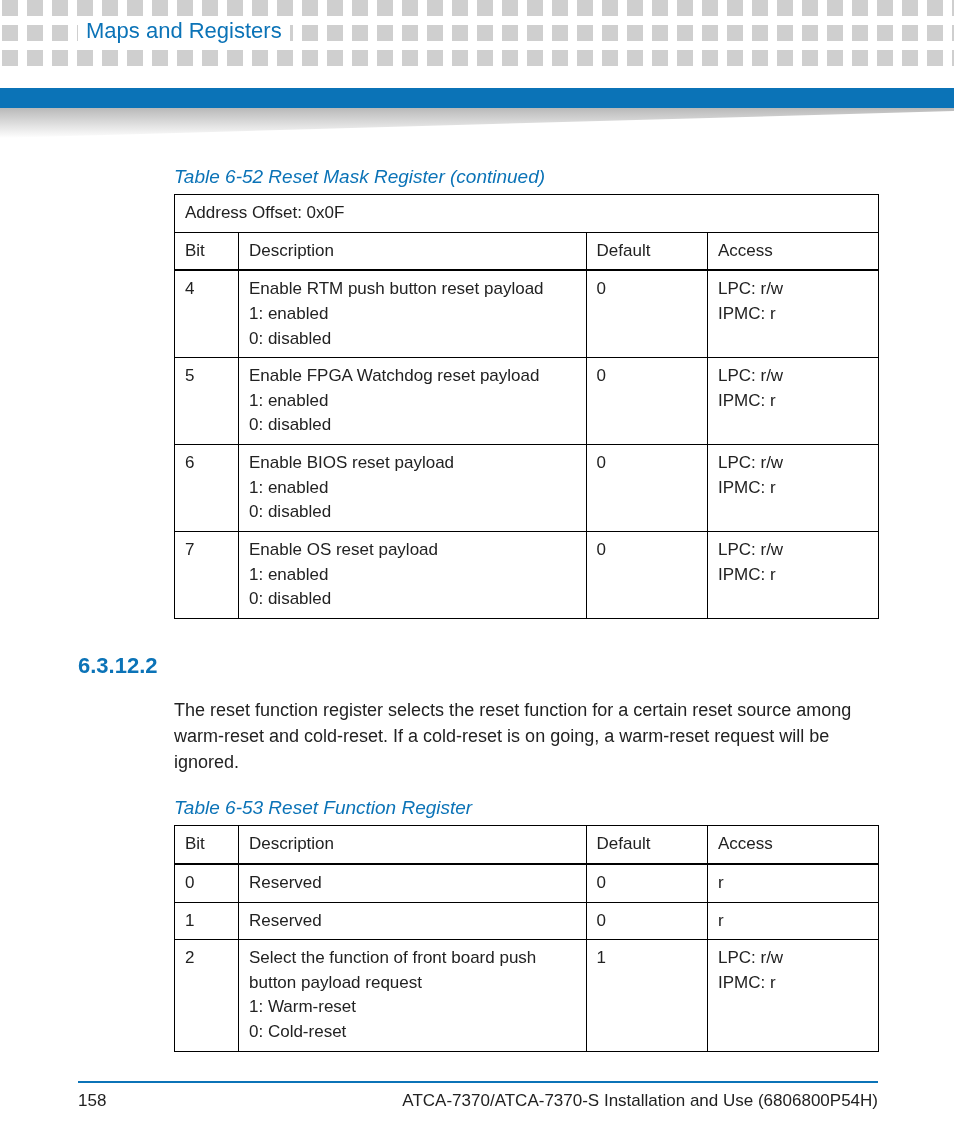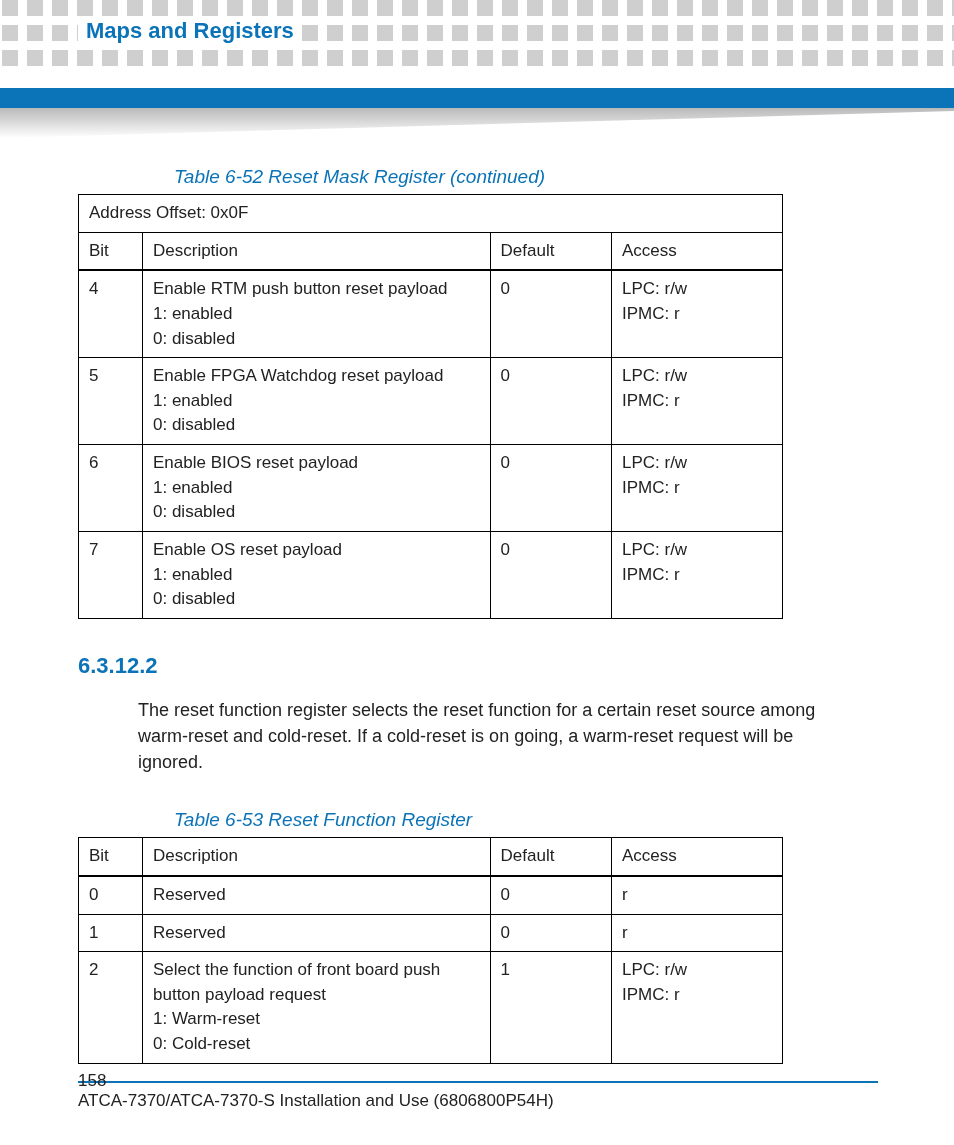--- a/index.html
+++ b/index.html
@@ -27,21 +27,21 @@
     margin-left: 2px;
     margin-bottom: 9px;
   }
   .sq { width: 16px; height: 16px; background:#cfcfcf; flex: 0 0 16px; }
   .header-title {
     position: absolute;
     top: 18px; left: 78px;
     background: #fff;
     padding: 0 8px;
     color: #0b73b7;
-    font-weight: 700;
+    font-weight: 400;
     font-size: 22px;
   }
   .blue-bar {
     position: absolute;
     top: 88px; left: 0; right: 0;
     height: 20px;
     background: #0b73b7;
   }
   .wedge {
     position: absolute;
@@ -57,20 +57,21 @@
   }
   .table-caption {
     color: #0b73b7;
     font-style: italic;
     font-size: 19px;
     margin: 8px 0 6px 96px;
   }
   table.reg {
     border-collapse: collapse;
     width: 705px;
+    margin-left: 96px;
     font-size: 17px;
   }
   table.reg td, table.reg th {
     border: 1px solid #000;
     padding: 6px 10px 6px 10px;
     vertical-align: top;
     text-align: left;
     font-weight: 400;
     line-height: 1.45;
   }
@@ -96,42 +97,41 @@
     color: #0b73b7;
     font-weight: 700;
     font-size: 22px;
   }
   .section-title {
     color: #0b73b7;
     font-weight: 700;
     font-size: 22px;
   }
   .body-para {
-    margin-left: 60px;
+    margin-left: 96px;
     width: 700px;
     font-size: 18px;
     line-height: 1.45;
     color: #222;
   }
   .footer-line {
     position: absolute;
     left: 78px; right: 76px;
     bottom: 62px;
     height: 2px;
     background: #0b73b7;
   }
   .footer {
     position: absolute;
     left: 78px; right: 76px;
     bottom: 34px;
     display: flex;
     justify-content: space-between;
     font-size: 17px;
     color: #222;
-    flex-direction: column;
   }
 </style>
 </head>
 <body>
 
 <div class="page">
 
   <div class="square-rows">
     <div class="sq-row">
         <div class="sq"></div>
@@ -331,21 +331,21 @@
       </tr>
     </tbody>
       </table>
 
     <div class="section-row">
       <div class="section-num">6.3.12.2</div>
     </div>
 
     <p class="body-para">The reset function register selects the reset function for a certain reset source among warm-reset and cold-reset. If a cold-reset is on going, a warm-reset request will be ignored.</p>
 
-    <div class="table-caption" style="margin-top:34px;">Table 6-53 Reset Function Register</div>
+    <div class="table-caption" style="margin-top:22px;">Table 6-53 Reset Function Register</div>
 
     <table class="reg">
       <tbody>
       <tr class="header-row">
         <td class="col-bit">Bit</td>
         <td class="col-desc">Description</td>
         <td class="col-def">Default</td>
         <td class="col-acc">Access</td>
       </tr>
       <tr>

